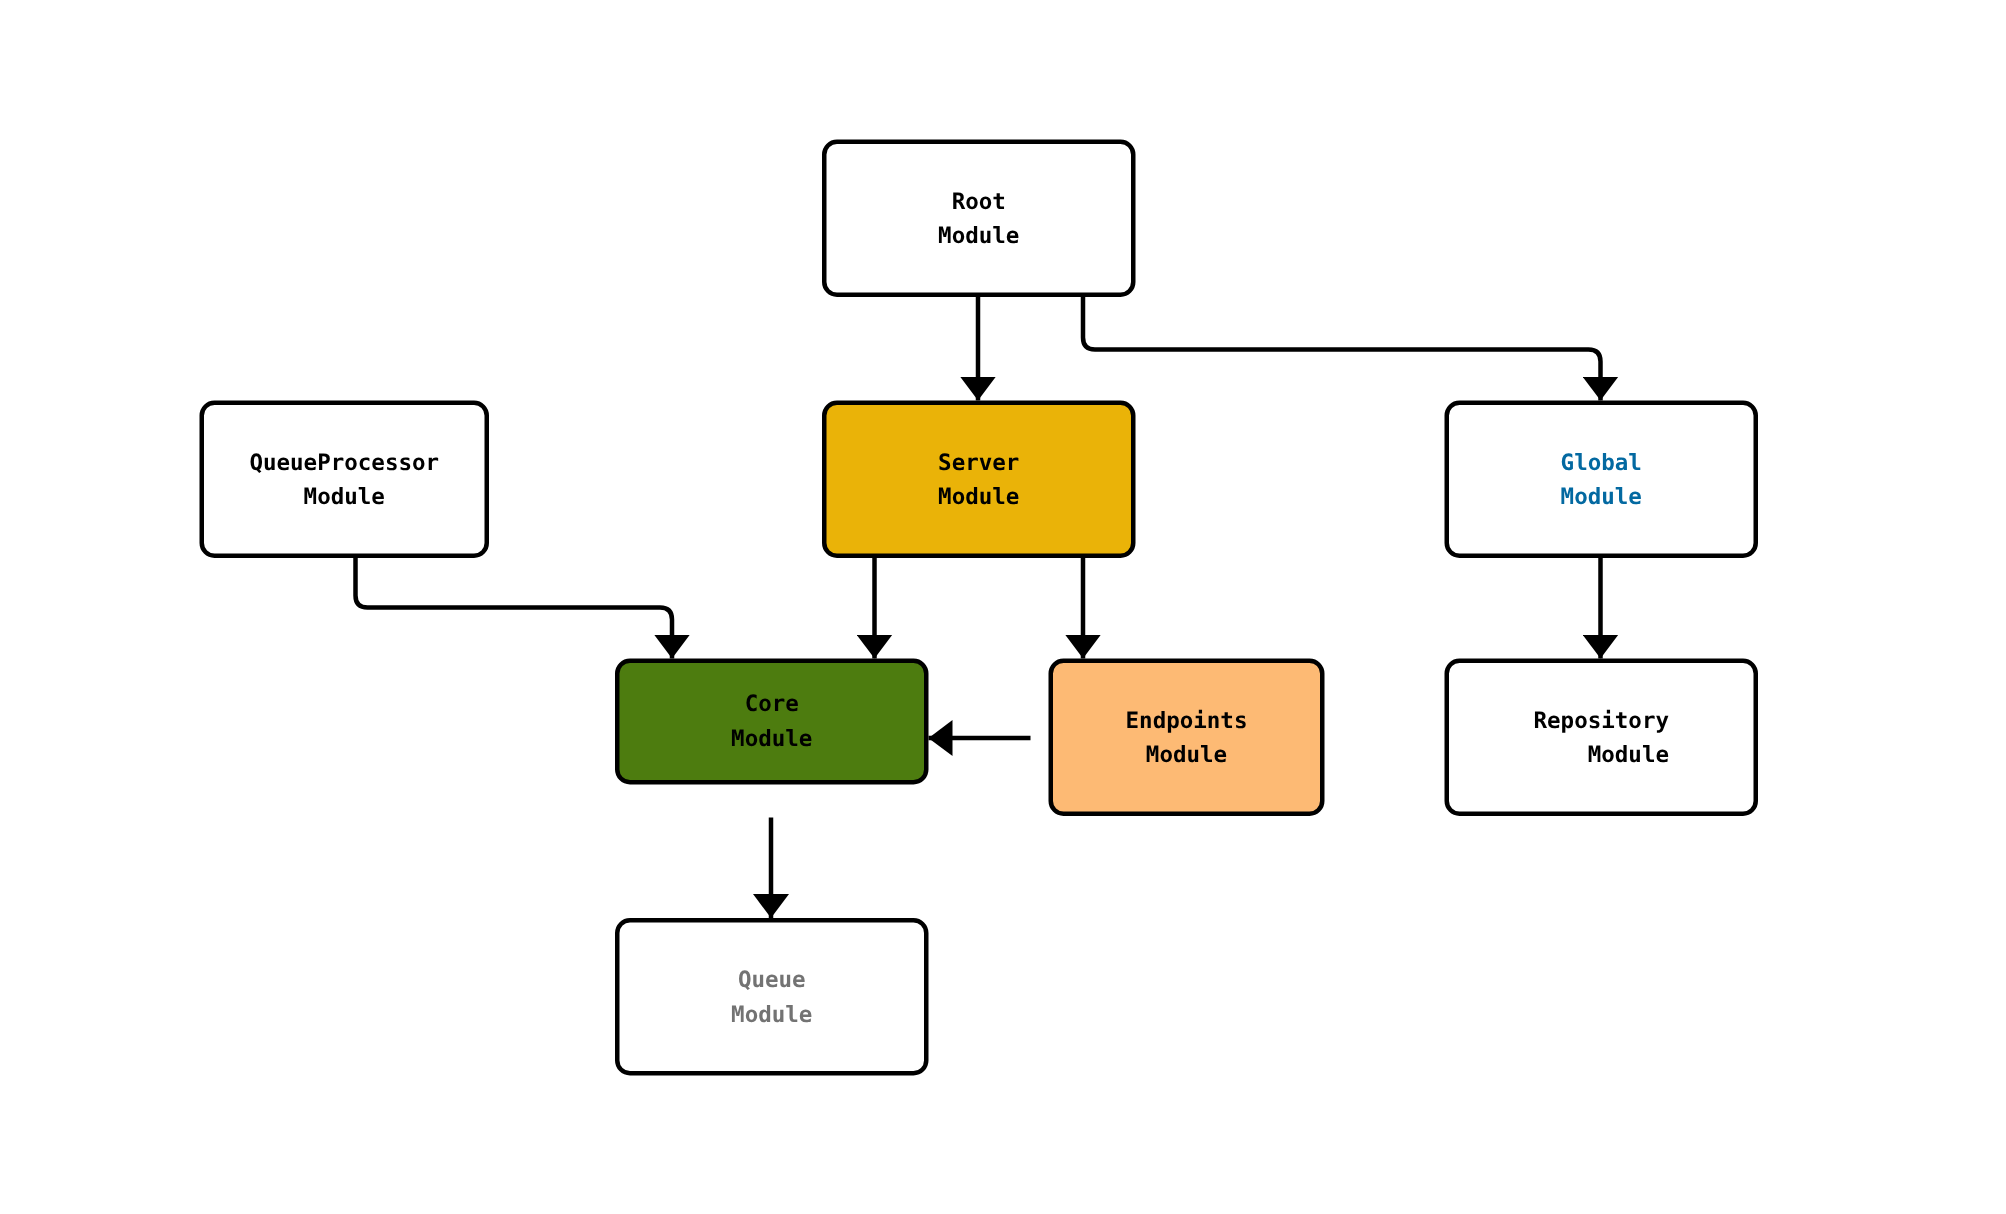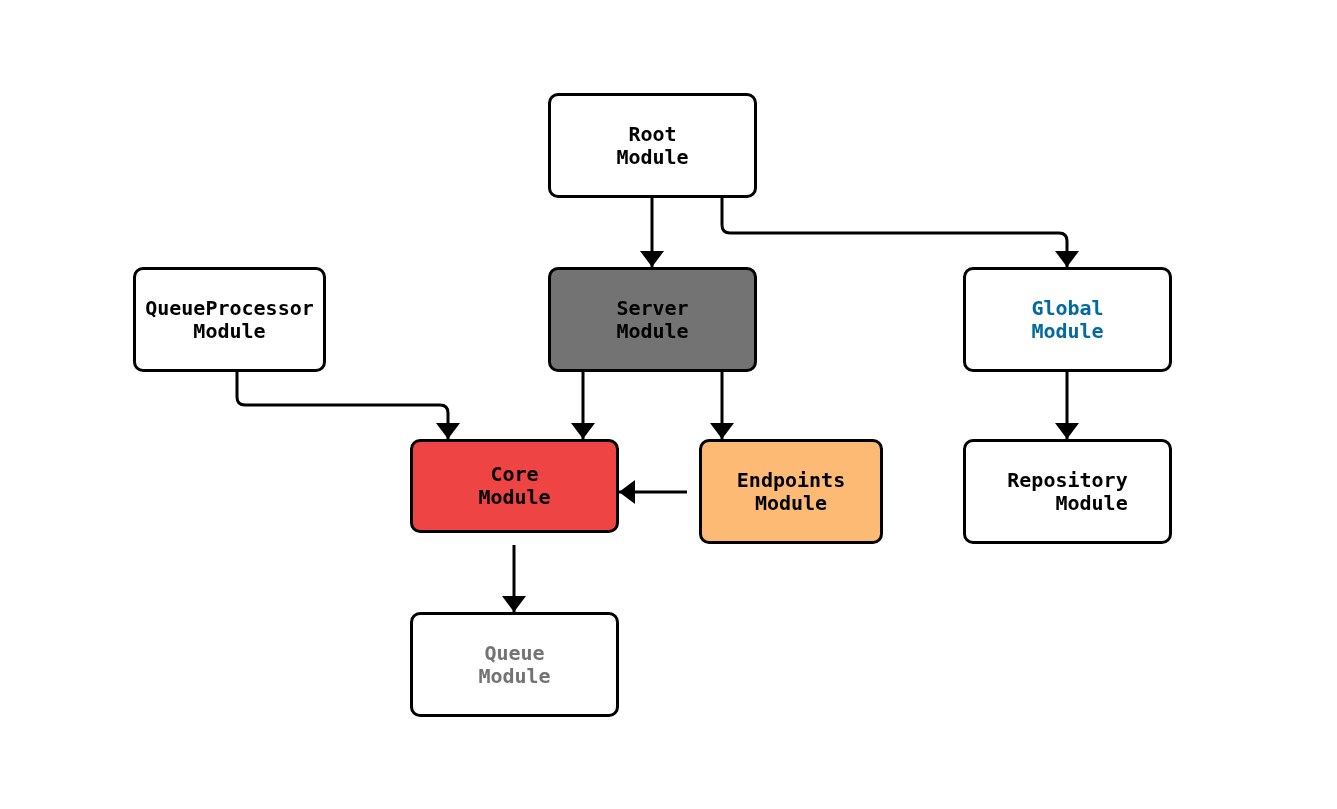--- a/index.html
+++ b/index.html
@@ -37,21 +37,21 @@
     background: #ffffff;
     border: 3px solid #000000;
     border-radius: 10px;
     display: flex;
     align-items: center;
     justify-content: center;
     text-align: center;
   }
   .node .node-label {
     font-weight: bold;
-    font-size: 20px;
+    font-size: 15px;
     line-height: 23px;
     color: #000000;
     white-space: pre-line;
     letter-spacing: 0px;
   }
 </style>
 </head>
 <body>
 
 <div class="canvas" style="background: rgb(255, 255, 255);">
@@ -73,29 +73,29 @@
       </g>
   </svg>
 <div class="node" style="left: 548px; top: 93px; width: 209px; height: 105px; background: rgb(255, 255, 255); border-color: rgb(0, 0, 0);">
       <span class="node-label" style="color: rgb(0, 0, 0);">Root
 Module</span>
     </div>
     <div class="node" style="left: 133px; top: 267px; width: 193px; height: 105px; background: rgb(255, 255, 255); border-color: rgb(0, 0, 0);">
       <span class="node-label" style="color: rgb(0, 0, 0);">QueueProcessor
 Module</span>
     </div>
-    <div class="node" style="left: 548px; top: 267px; width: 209px; height: 105px; background: #737373; border-color: rgb(0, 0, 0);">
+    <div class="node" style="left: 548px; top: 267px; width: 209px; height: 105px; background: #eab308; border-color: rgb(0, 0, 0);">
       <span class="node-label" style="color: rgb(0, 0, 0);">Server
 Module</span>
     </div>
     <div class="node" style="left: 963px; top: 267px; width: 209px; height: 105px; background: rgb(255, 255, 255); border-color: rgb(0, 0, 0);">
       <span class="node-label" style="color: #0369a1;">Global
 Module</span>
     </div>
-    <div class="node" style="left: 410px; top: 439px; width: 209px; height: 94px; background: #ef4444; border-color: rgb(0, 0, 0);">
+    <div class="node" style="left: 410px; top: 439px; width: 209px; height: 84px; background: #4d7c0f; border-color: rgb(0, 0, 0);">
       <span class="node-label" style="color: rgb(0, 0, 0);">Core
 Module</span>
     </div>
     <div class="node" style="left: 687px; top: 439px; width: 184px; height: 105px; background: #fdba74; border-color: rgb(0, 0, 0); margin-left: 12px;">
       <span class="node-label" style="color: rgb(0, 0, 0);">Endpoints
 Module</span>
     </div>
     <div class="node" style="left: 963px; top: 439px; width: 209px; height: 105px; background: rgb(255, 255, 255); border-color: rgb(0, 0, 0); text-align: right;">
       <span class="node-label" style="color: rgb(0, 0, 0);">Repository
 Module</span>

